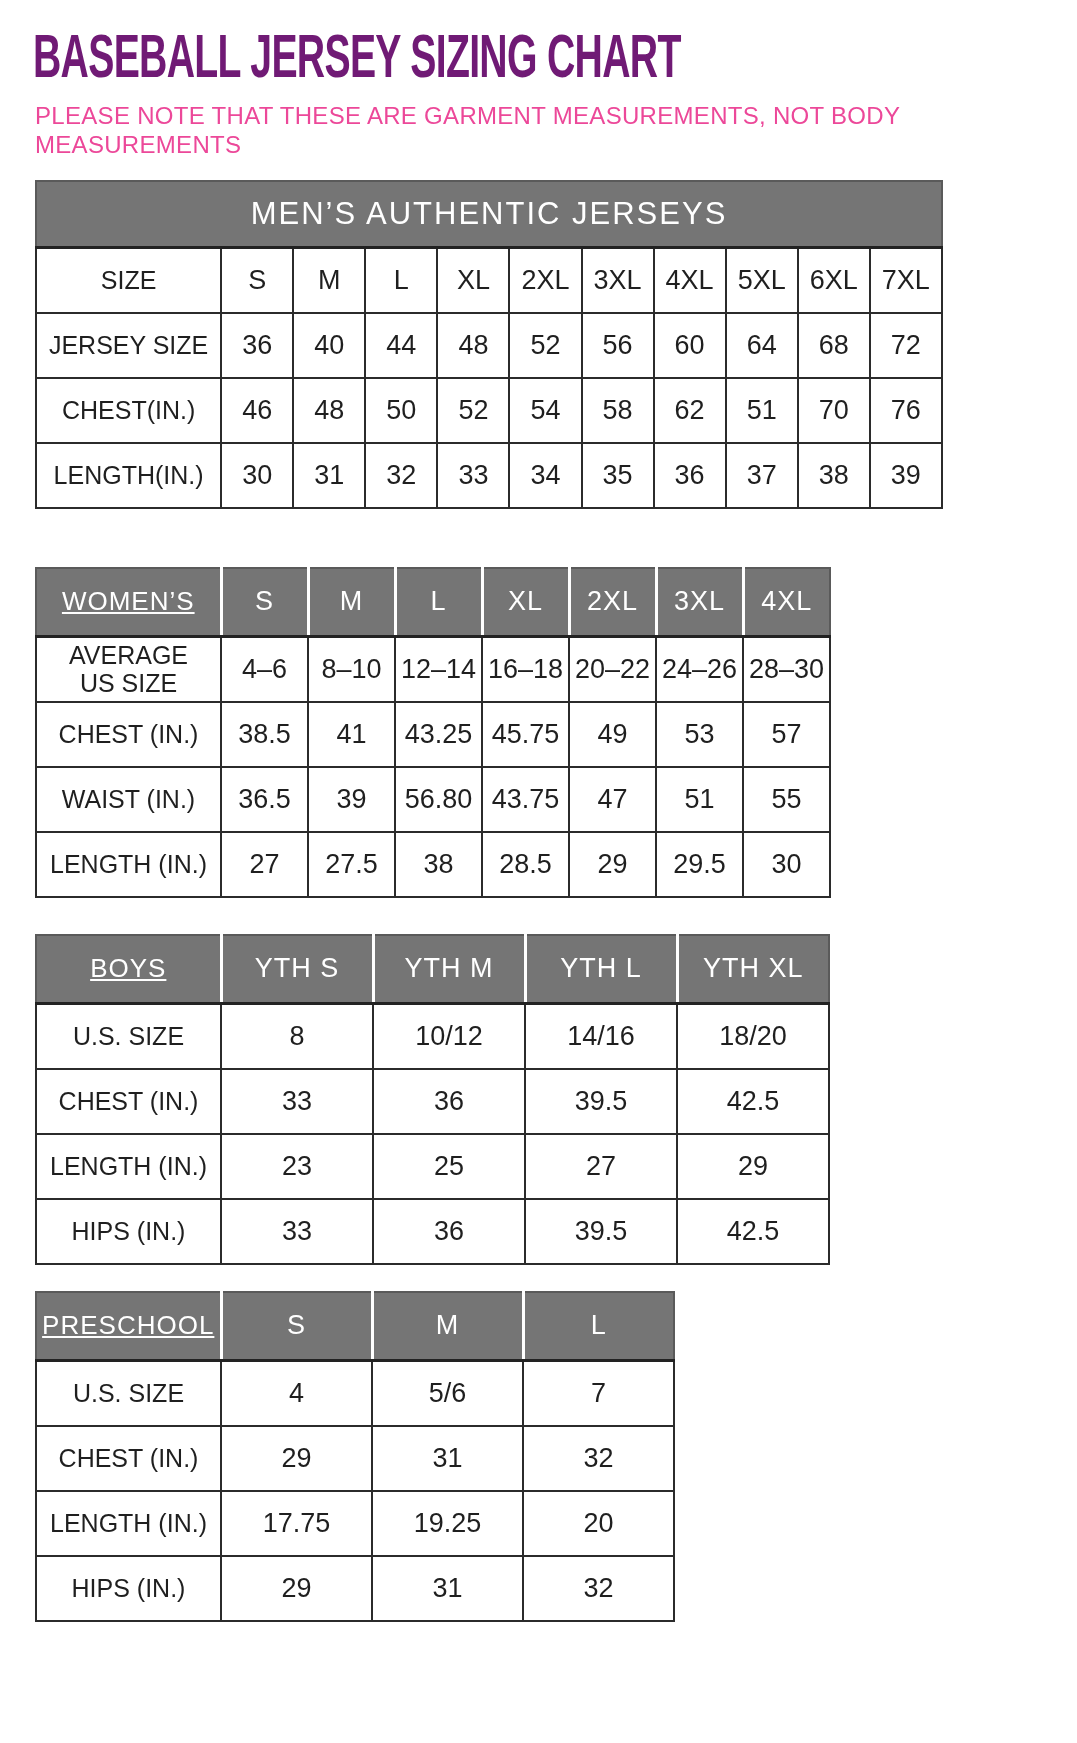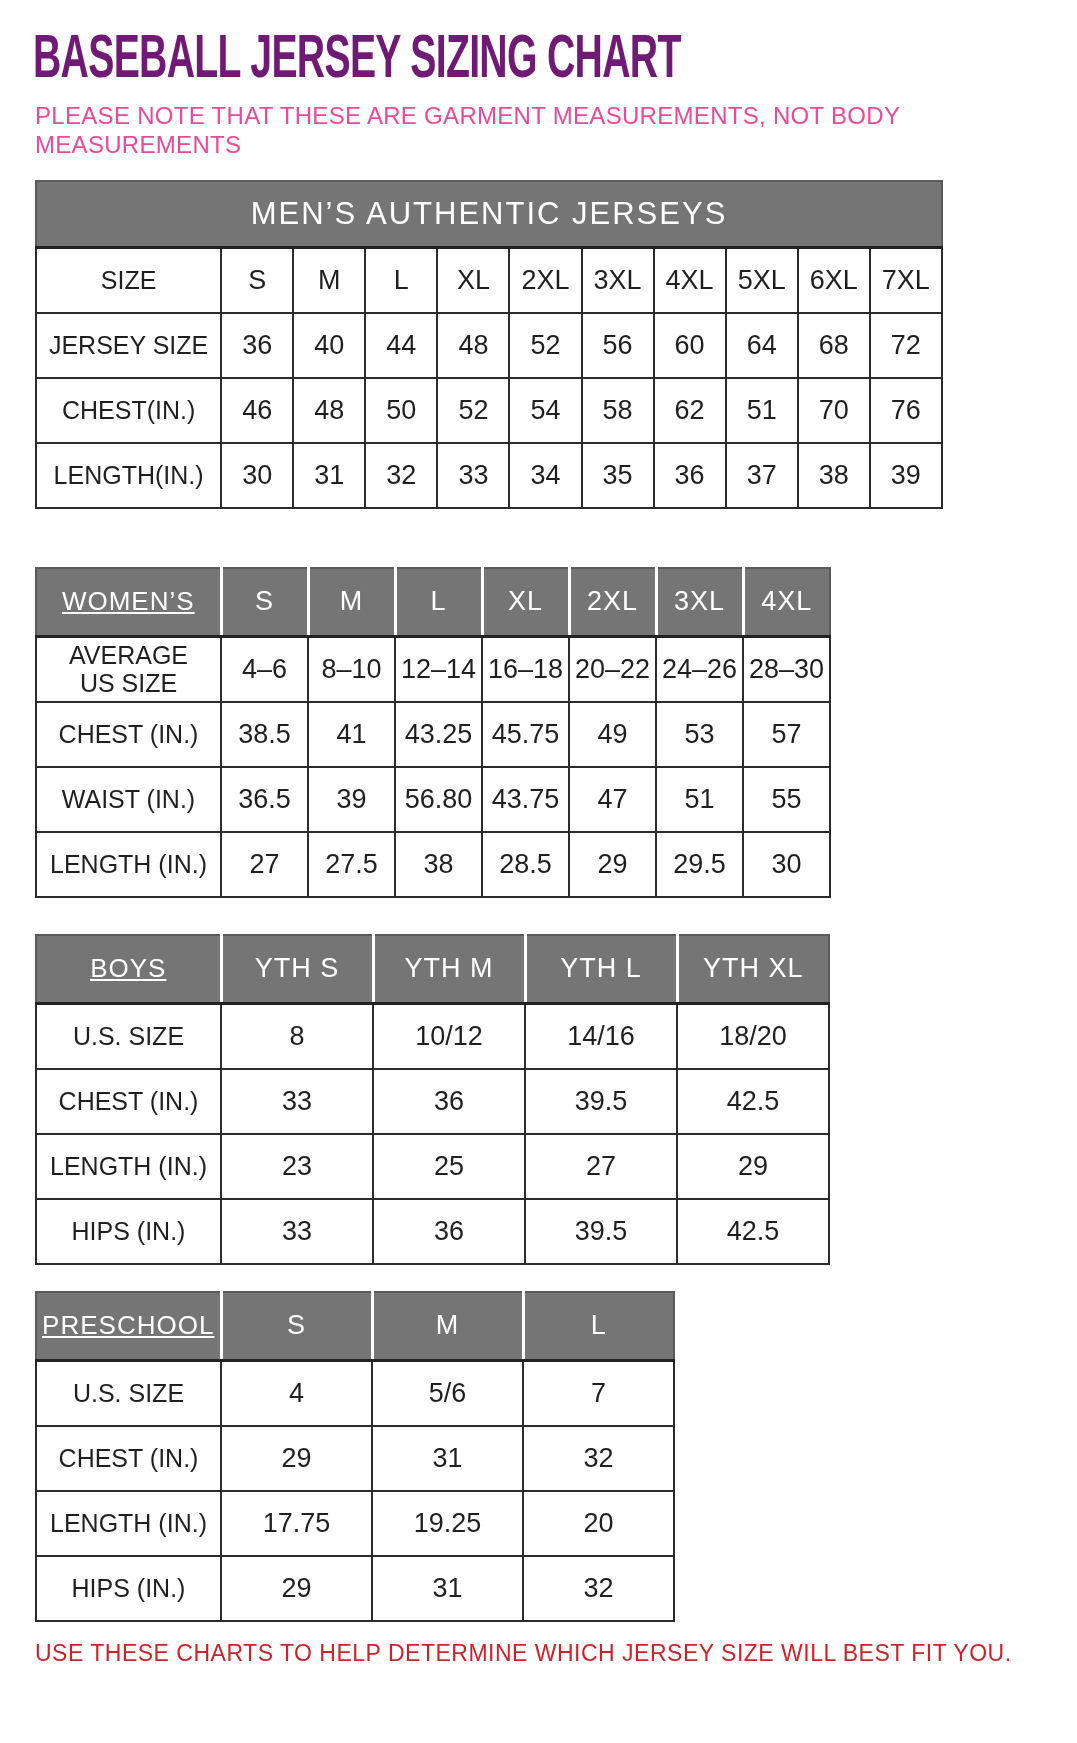--- a/index.html
+++ b/index.html
@@ -321,15 +321,14 @@
         </tr>
         <tr>
           <th class="label-cell">HIPS (IN.)</th>
           <td>29</td>
           <td>31</td>
           <td>32</td>
         </tr>
       </tbody>
   </table>
 
-  <p class="footer">USE THESE CHARTS TO HELP DETERMINE WHICH JERSEY SIZE WILL BEST FIT YOU.</p>
 
 </div>
 
 </body></html>

